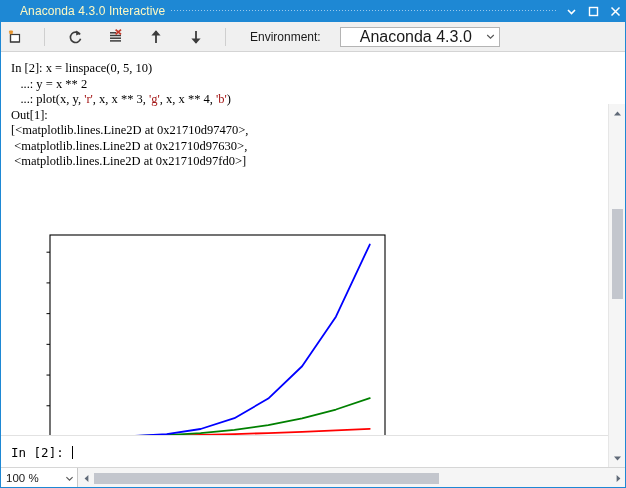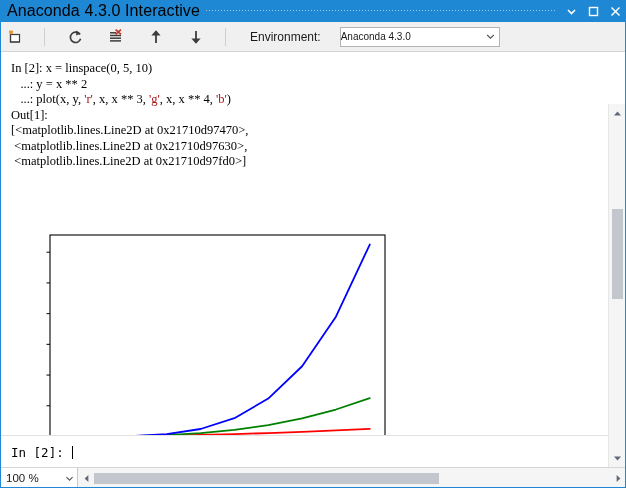--- a/index.html
+++ b/index.html
@@ -24,24 +24,24 @@
   .titlebar {
     position: absolute;
     left: 0; top: 0;
     width: 626px; height: 22px;
     background: #1e88d4;
     display: flex;
     align-items: center;
     box-sizing: border-box;
   }
   .titlebar-text {
-    color: #000000;
-    font-size: 16px;
+    color: #fef9c3;
+    font-size: 12px;
     line-height: 22px;
-    padding-left: 7px;
+    padding-left: 20px;
     white-space: nowrap;
     letter-spacing: 0.1px;
   }
   .titlebar-dots {
     flex: 1;
     height: 22px;
     margin-left: 6px;
     margin-right: 4px;
     background-image:
       repeating-linear-gradient(90deg, rgba(255,255,255,0.55) 0 1px, rgba(0,0,0,0) 1px 3px);
@@ -89,23 +89,23 @@
   }
   .env-combo {
     width: 160px; height: 20px;
     background: #ffffff;
     border: 1px solid #b4b4b4;
     display: flex; align-items: center;
     box-sizing: border-box;
     position: relative;
   }
   .env-combo-value {
-    font-size: 10px;
+    font-size: 16px;
     color: #1a1a1a;
-    padding-left: 0;
+    padding-left: 19px;
     white-space: nowrap;
     flex: 1;
   }
   .env-combo-arrow {
     width: 16px; height: 18px;
     display: flex; align-items: center; justify-content: center;
     color: #4d4d4d;
   }
 
   

